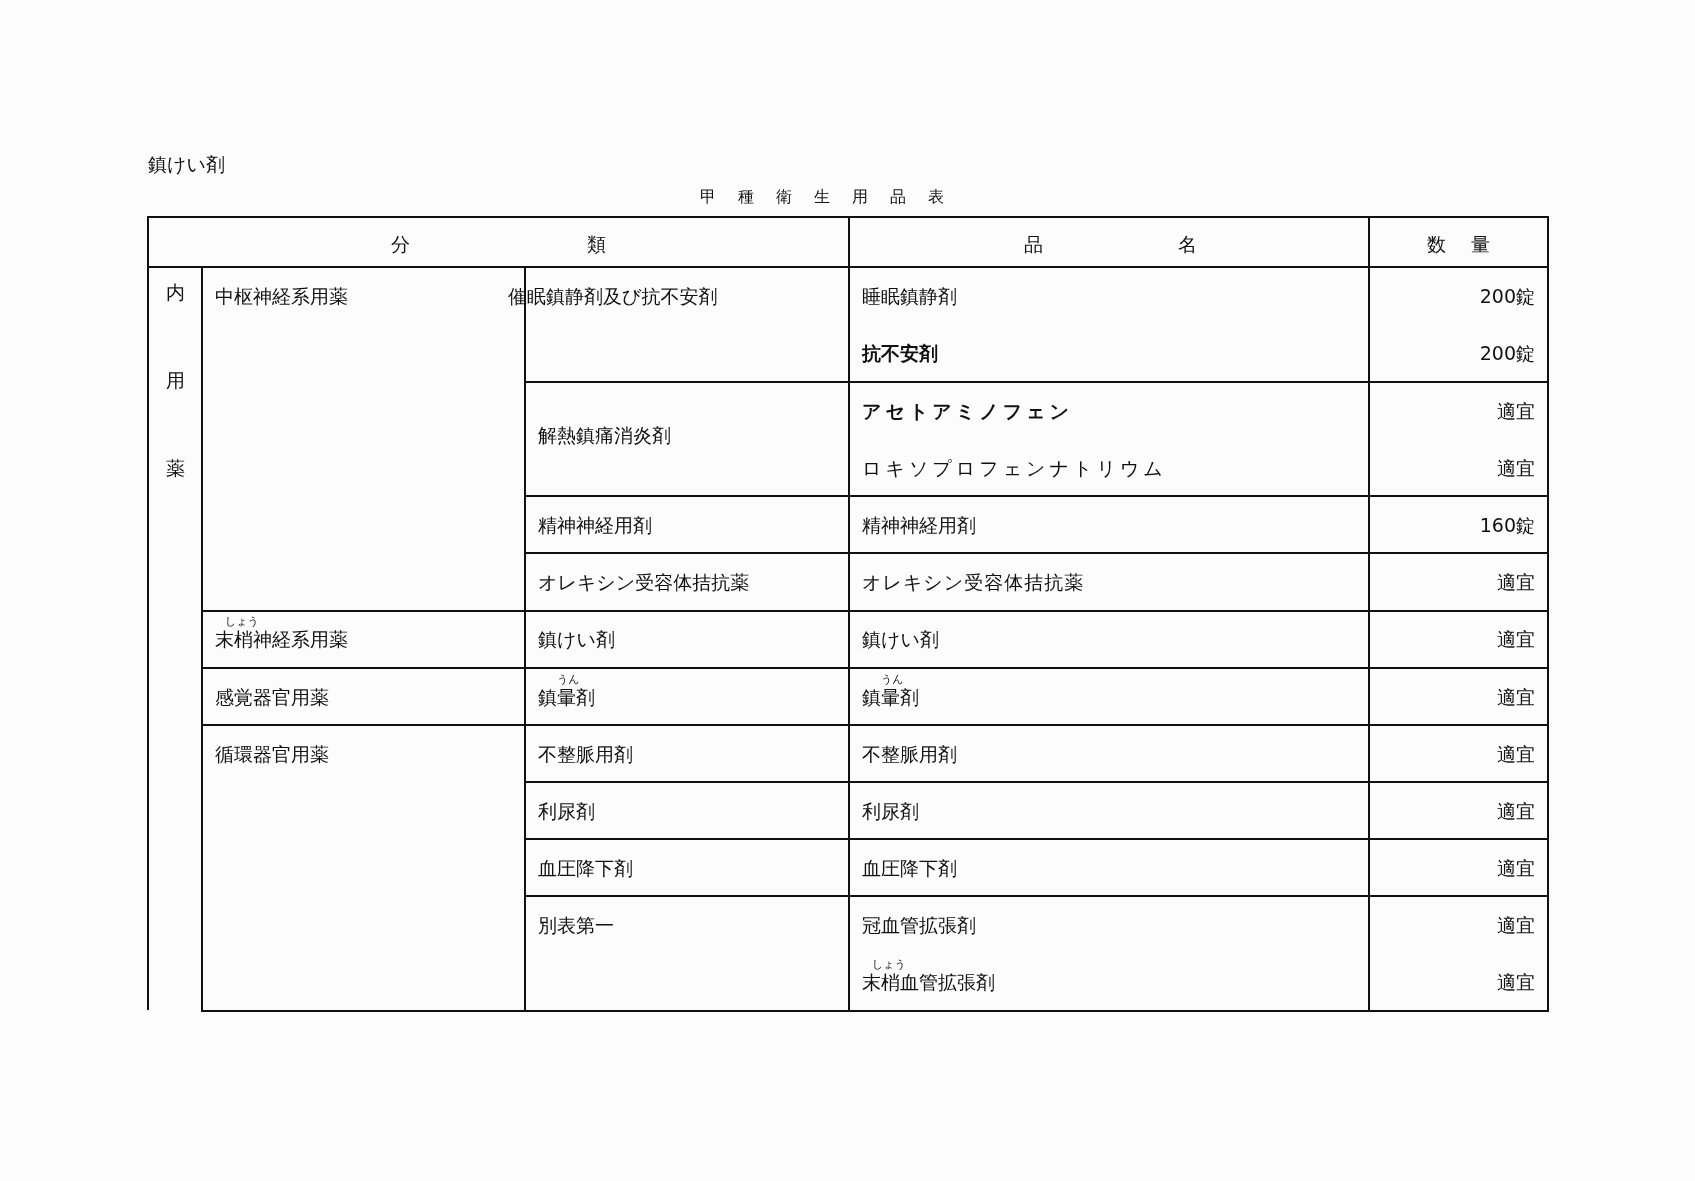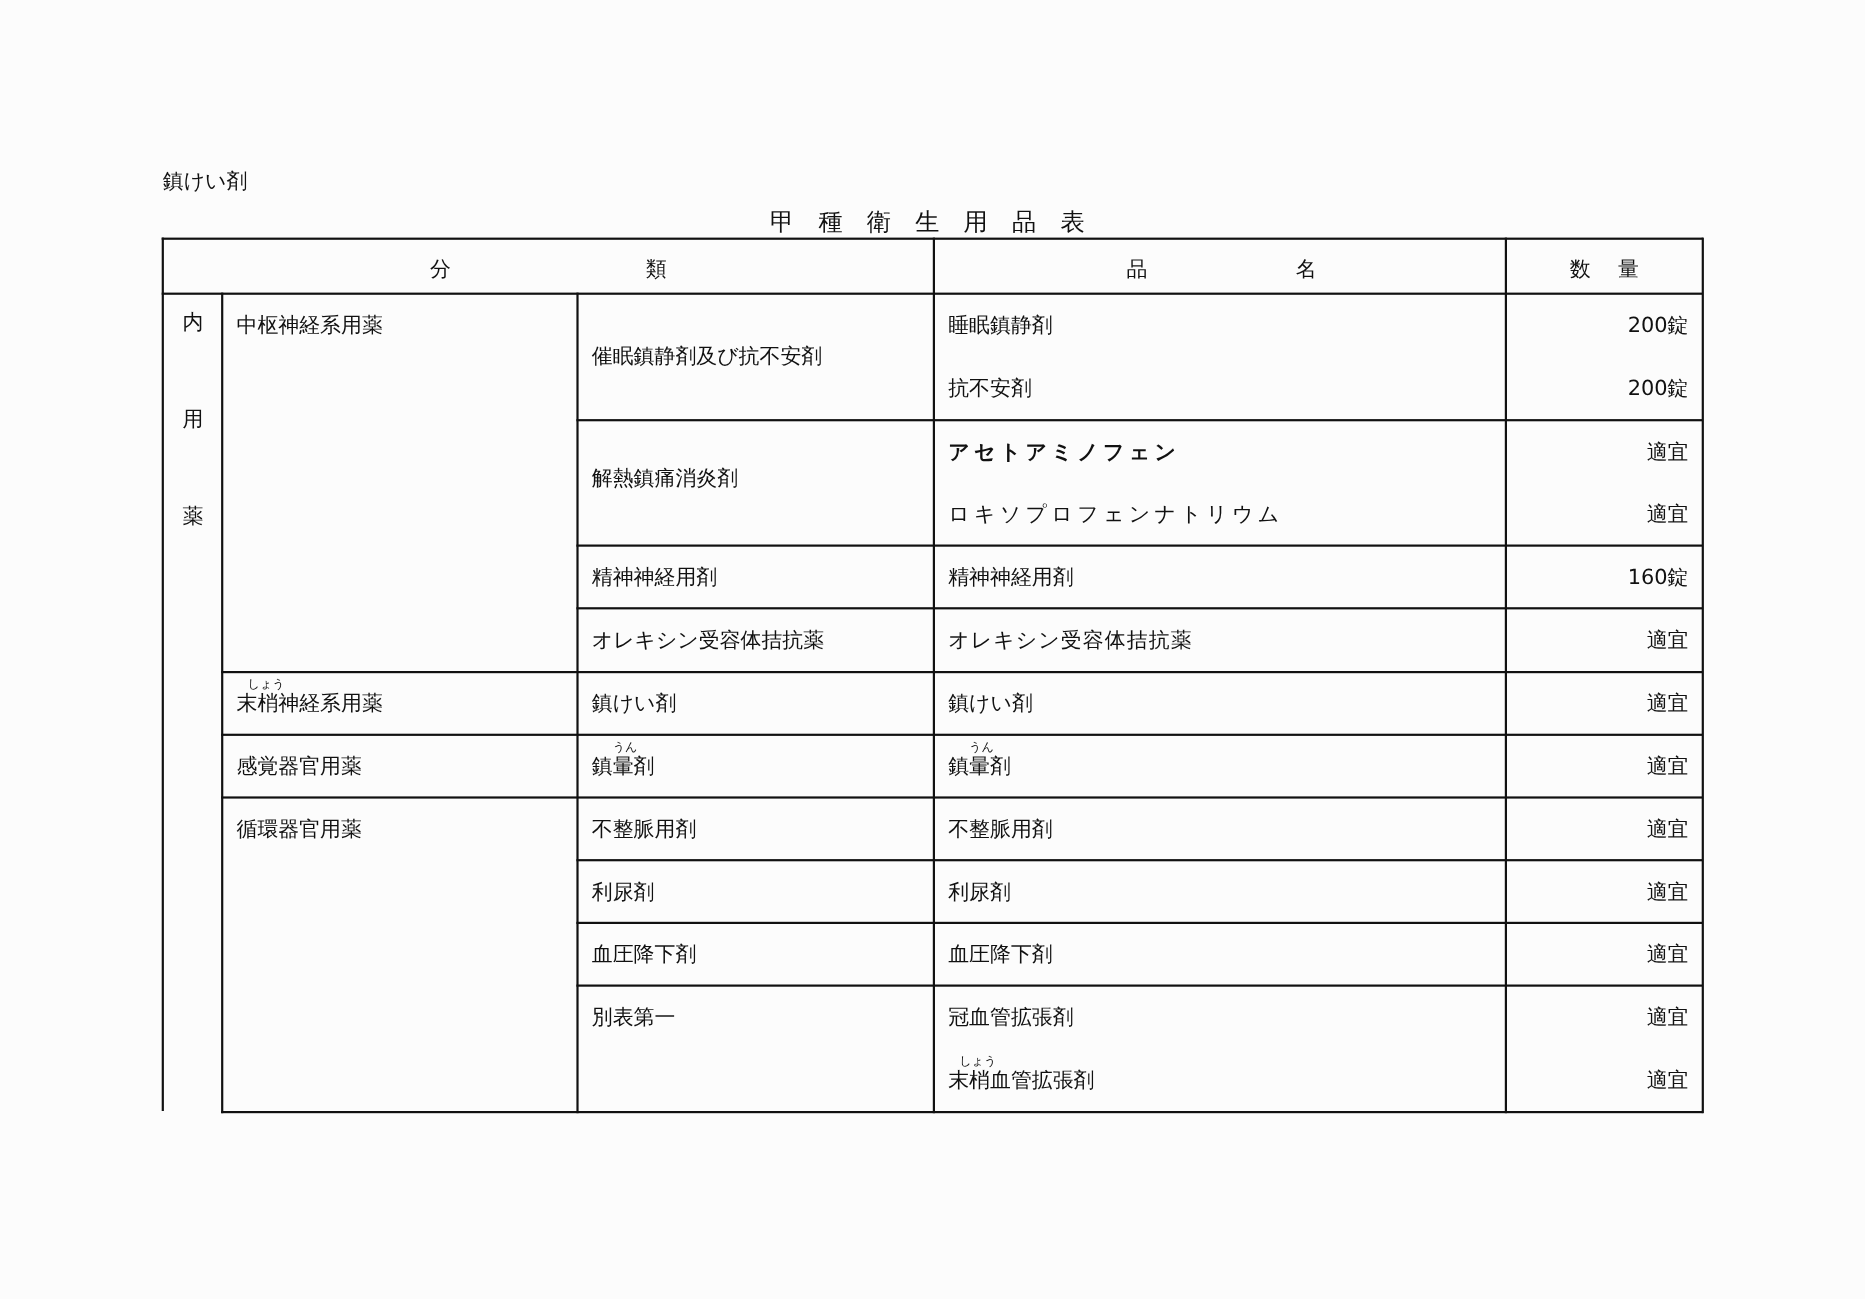--- a/index.html
+++ b/index.html
@@ -3,21 +3,21 @@
 <meta charset="utf-8">
 <style>
   html, body { margin: 0; padding: 0; }
   body {
     width: 1695px; height: 1181px; background: #fcfcfc; position: relative;
     font-family: "DejaVu Sans", "Liberation Sans", sans-serif; color: #111;
     overflow: hidden;
   }
   .abs { position: absolute; }
   .doc-label { left: 148px; top: 152px; font-size: 19px; }
-  .doc-title { left: 700px; top: 187px; font-size: 22px; letter-spacing: 22px; white-space: nowrap; }
+  .doc-title { left: 700px; top: 187px; font-size: 16px; letter-spacing: 22px; white-space: nowrap; }
   .hline { position: absolute; height: 0; border-top: 2px solid #111; }
   .vline { position: absolute; width: 0; border-left: 2px solid #111; }
   .cell-text { position: absolute; font-size: 19px; white-space: nowrap; line-height: 22px; text-align: right; }
   .qty { text-align: right; width: 120px; }
   .hdr { position: absolute; font-size: 19px; white-space: nowrap; }
   .ruby-wrap { position: absolute; white-space: nowrap; }
   .ruby { position: absolute; font-size: 11px; line-height: 11px; white-space: nowrap; }
   .vert { position: absolute; font-size: 19px; }
 </style>
 </head>
@@ -65,36 +65,36 @@
     </div>
 
     <span class="cell-text" style="left:215px; top:285px;">中枢神経系用薬</span>
     <div class="ruby-wrap" style="left:215px; top:628px;">
       <span class="ruby" style="left:10px; top:-12px;">しょう</span>
       <span class="cell-text" style="position:relative;">末梢神経系用薬</span>
     </div>
     <span class="cell-text" style="left:215px; top:686px;">感覚器官用薬</span>
     <span class="cell-text" style="left:215px; top:743px;">循環器官用薬</span>
 
-    <span class="cell-text" style="left:538px; top:285px;margin-top:28px;">催眠鎮静剤及び抗不安剤</span>
+    <span class="cell-text" style="left:508px; top:285px;">催眠鎮静剤及び抗不安剤</span>
     <span class="cell-text" style="left:538px; top:424px;">解熱鎮痛消炎剤</span>
     <span class="cell-text" style="left:538px; top:514px;">精神神経用剤</span>
     <span class="cell-text" style="left:538px; top:571px;">オレキシン受容体拮抗薬</span>
     <span class="cell-text" style="left:538px; top:628px;">鎮けい剤</span>
     <div class="ruby-wrap" style="left:538px; top:686px;">
       <span class="ruby" style="left:19px; top:-12px;">うん</span>
       <span class="cell-text" style="position:relative;">鎮暈剤</span>
     </div>
     <span class="cell-text" style="left:538px; top:743px;">不整脈用剤</span>
     <span class="cell-text" style="left:538px; top:800px;">利尿剤</span>
     <span class="cell-text" style="left:538px; top:857px;">血圧降下剤</span>
     <span class="cell-text" style="left:538px; top:914px;">別表第一</span>
 
     <span class="cell-text" style="left:862px; top:285px;">睡眠鎮静剤</span>
-    <span class="cell-text" style="left:862px; top:342px;">抗不安剤</span>
+    <span class="cell-text" style="left:862px; top:342px;font-weight:bold;">抗不安剤</span>
     <span class="cell-text" style="left:862px; top:400px; letter-spacing:4px;font-weight:bold;">アセトアミノフェン</span>
     <span class="cell-text" style="left:862px; top:457px; letter-spacing:4px;">ロキソプロフェンナトリウム</span>
     <span class="cell-text" style="left:862px; top:514px;">精神神経用剤</span>
     <span class="cell-text" style="left:862px; top:571px; letter-spacing:1px;">オレキシン受容体拮抗薬</span>
     <span class="cell-text" style="left:862px; top:628px;">鎮けい剤</span>
     <div class="ruby-wrap" style="left:862px; top:686px;">
       <span class="ruby" style="left:19px; top:-12px;">うん</span>
       <span class="cell-text" style="position:relative;">鎮暈剤</span>
     </div>
     <span class="cell-text" style="left:862px; top:743px;">不整脈用剤</span>

